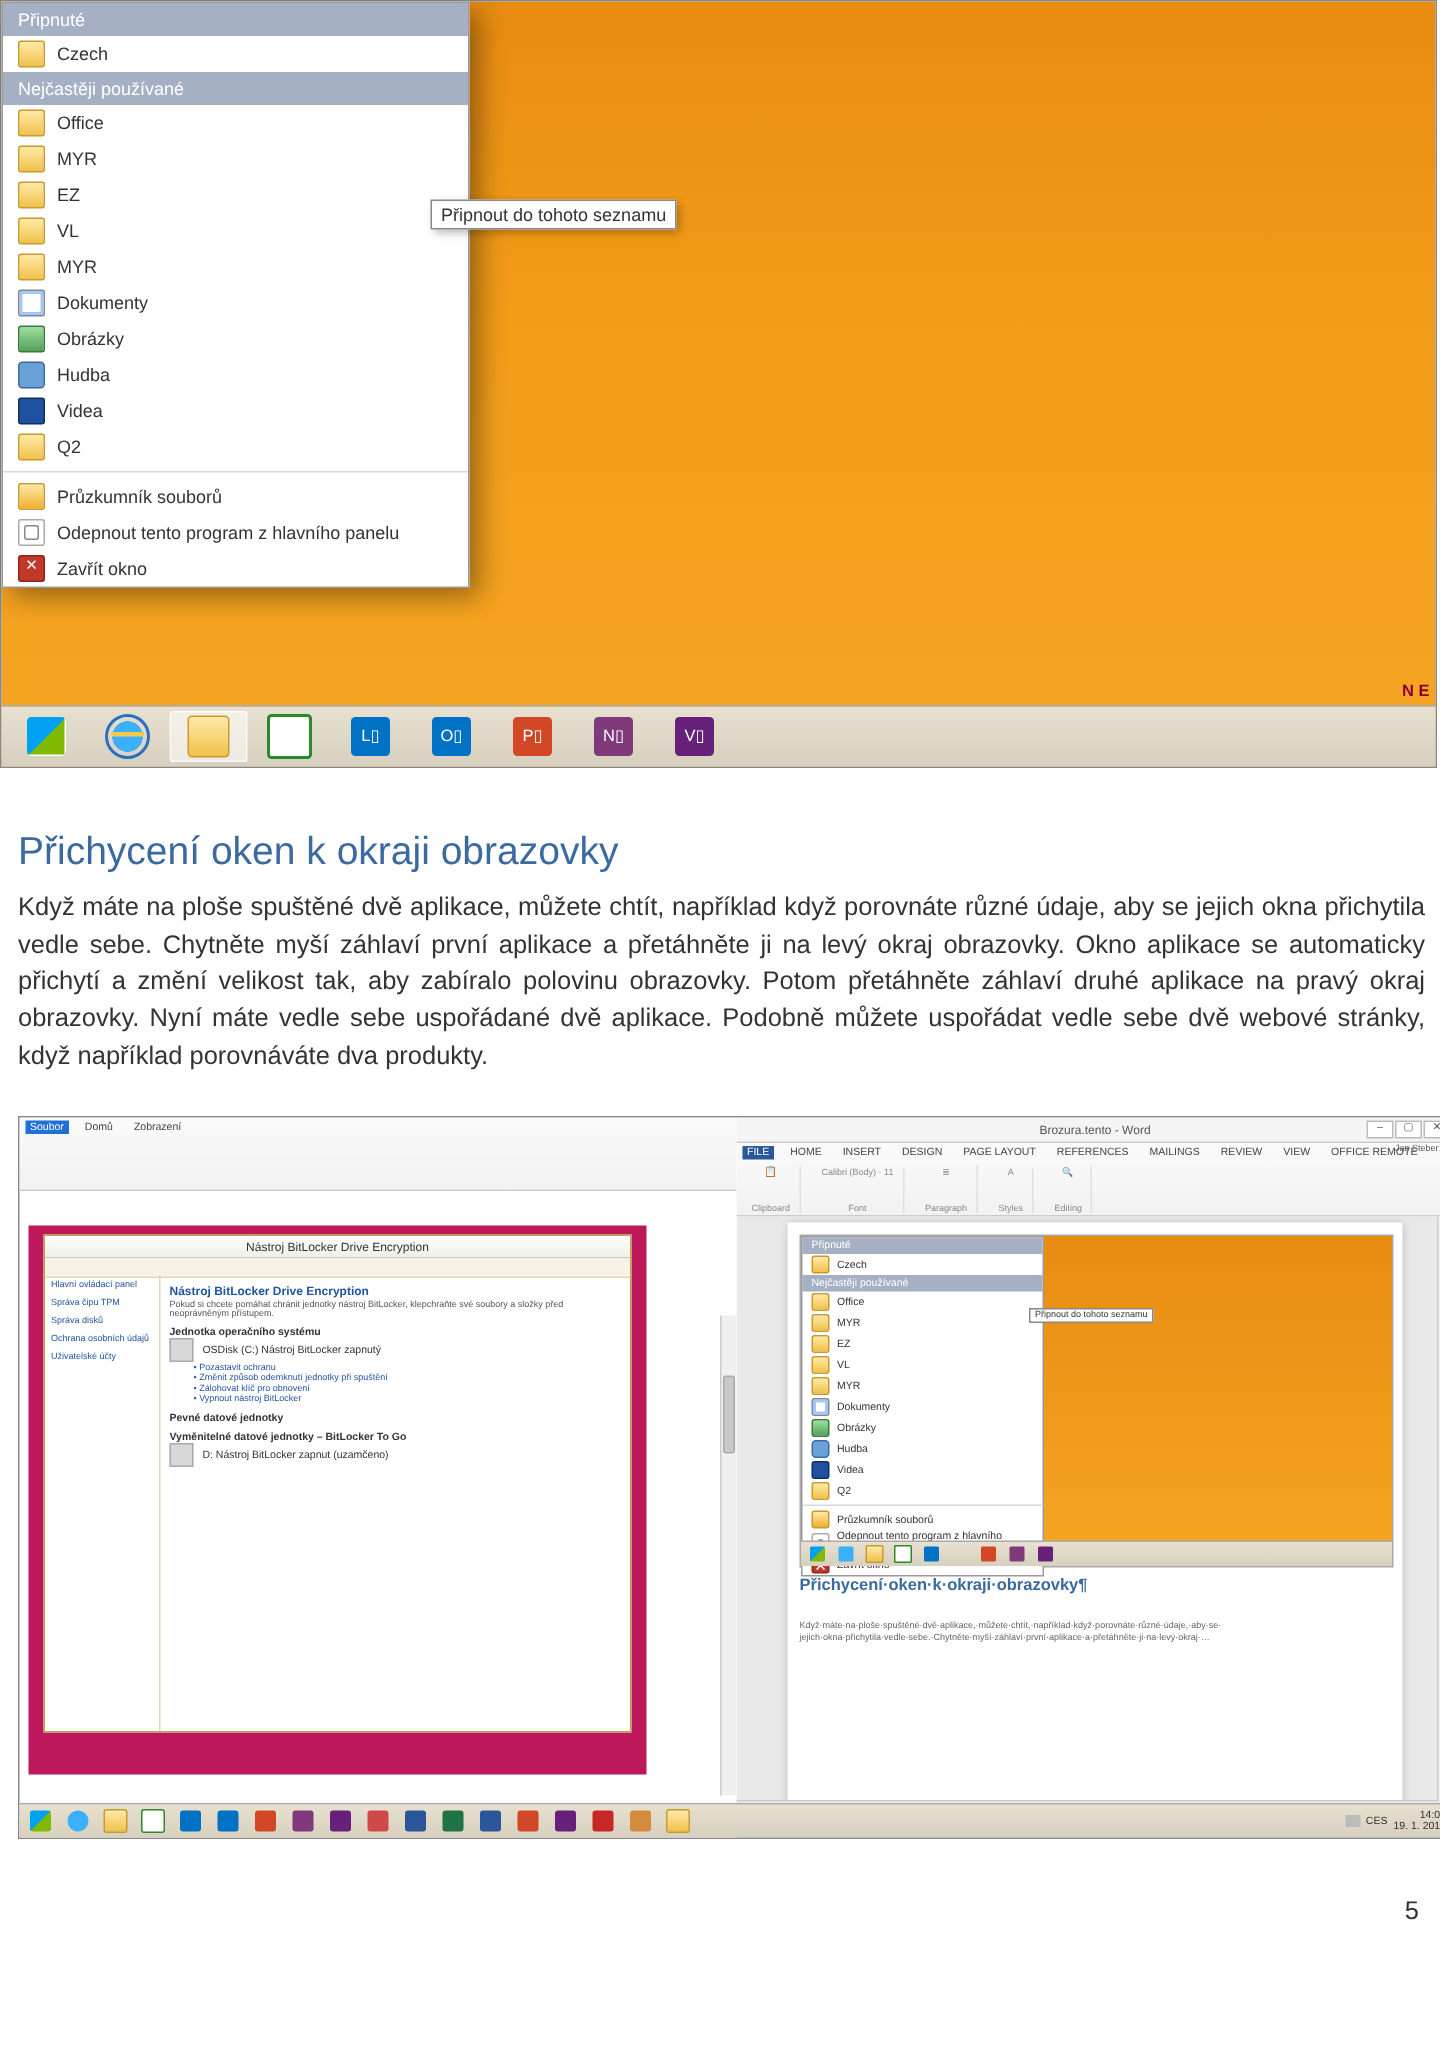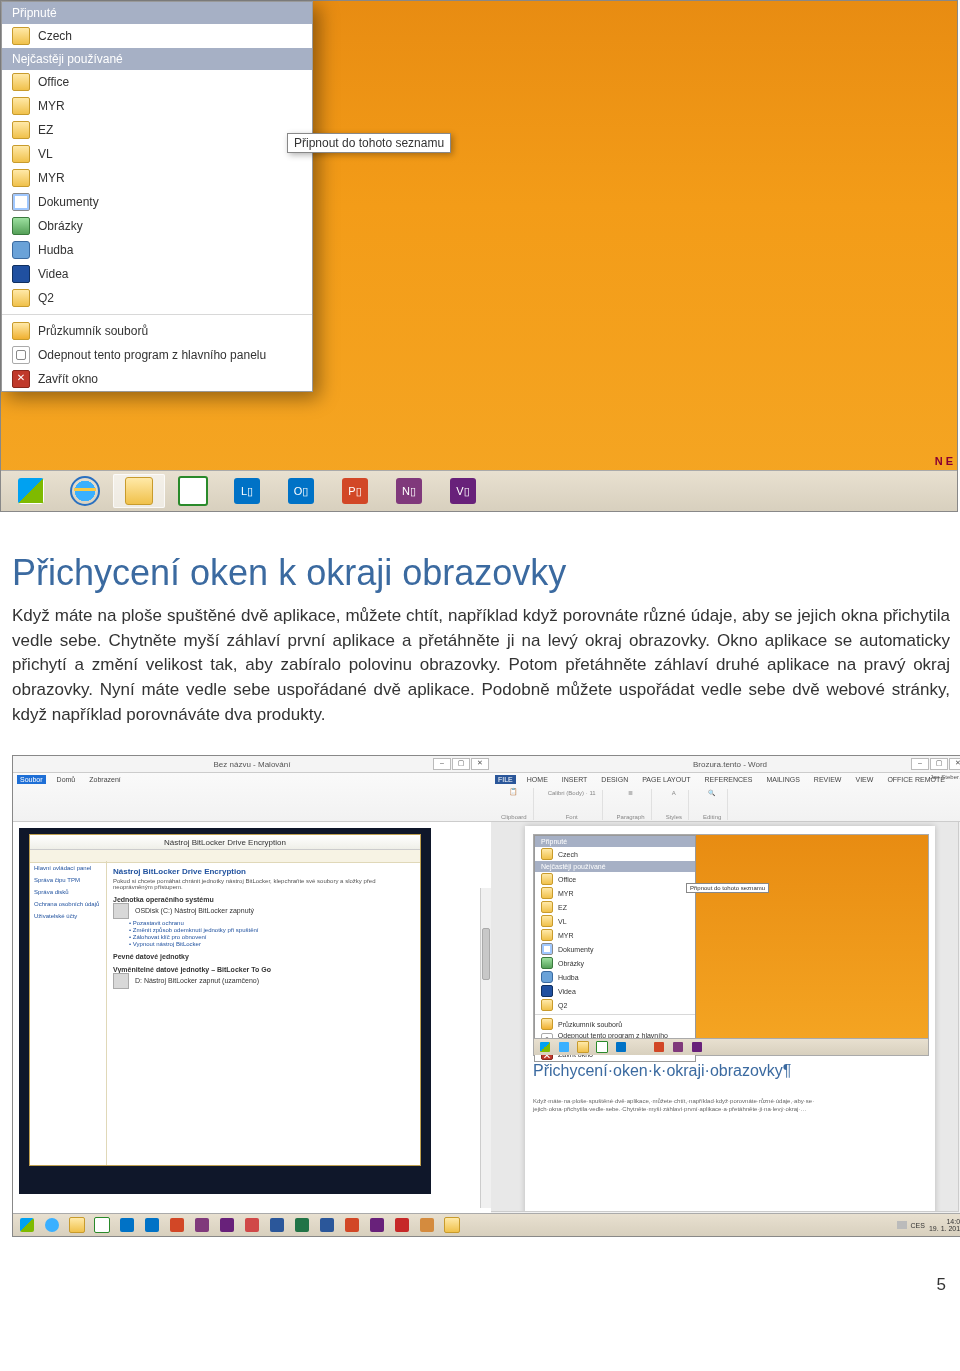--- a/index.html
+++ b/index.html
@@ -108,21 +108,21 @@
   .g-vs    { background:#68217a; color:#fff; font-size:11px; text-align:center; line-height:26px;}
   .corner-letters{
     position:absolute; right:4px; bottom:44px; font-size:11px; color:#803; font-weight:bold; text-align:right; line-height:12px;padding-left:20px;
   }
 
   .doc-content {
     padding: 40px 10px 20px 12px;
   }
   h1 {
     font-weight: 300;
-    font-size: 36px;
+    font-size: 26px;
     color: #3b6aa0;
     margin: 0 0 10px 0;
     font-family: "Segoe UI Light","Segoe UI",sans-serif;
   }
   .body-text {
     font-size: 17px;
     line-height: 1.45;
     margin: 0 0 28px 0;
     text-align: justify;
   }
@@ -206,21 +206,21 @@
   .blp-body{display:flex;position:absolute;inset:26px 0 0 0;}
   .blp-side{width:68px;border-right:1px solid #e0d8b8;padding:4px;font-size:6px;color:#2354a0;}
   .blp-side div{margin-bottom:6px;}
   .blp-main{flex:1;padding:6px;font-size:7px;color:#333;}
   .blp-main h4{margin:0 0 2px 0;font-size:8px;color:#2354a0;font-weight:600;}
   .blp-main .sub{color:#555;font-size:6px;margin-bottom:6px;}
   .blp-sec{margin:6px 0;}
   .blp-link{color:#2354a0;font-size:6px;display:block;margin:1px 0 1px 16px;}
   .blp-ico{width:14px;height:14px;background:#d8d8d8;display:inline-block;vertical-align:middle;margin-right:4px;border:1px solid #aaa;}
   .paint-canvas{
-    position:absolute;inset:6px 60px 28px 6px;background:#0f172a;
+    position:absolute;inset:6px 60px 28px 6px;background:#be185d;
   }
   .left-scroll{position:absolute;right:0;top:66px;bottom:14px;width:10px;background:#f0f0f0;border-left:1px solid #ccc;}
   .left-scroll::after{content:"";position:absolute;top:40px;left:1px;right:1px;height:50px;background:#c8c8c8;border:1px solid #aaa;border-radius:2px;}
 
   .word-ribbon-groups{display:flex;padding:2px 4px;gap:8px;font-size:6px;color:#888;align-items:flex-end;height:32px;}
   .wrg{border-right:1px solid #e0e0e0;padding:0 6px;text-align:center;}
   .wrg .lbl{margin-top:18px;}
   .word-page{
     position:absolute;inset:4px 34px 4px 34px;background:#fff;box-shadow:0 0 6px rgba(0,0,0,0.2);
     padding:8px;font-size:7px;color:#333;
@@ -236,21 +236,21 @@
     position:absolute;left:0;top:0;width:160px;background:#fff;border:1px solid #999;
   }
   .nested-jl .jl-header{padding:2px 6px;font-size:7px;}
   .nested-jl .jl-item{padding:1px 6px;font-size:7px;}
   .nested-jl .jl-icon{width:10px;height:10px;margin-right:5px;}
   .nested-jl .jl-divider{margin:2px 0;}
   .nested-tooltip{position:absolute;left:152px;top:48px;background:#fff;border:1px solid #888;padding:1px 3px;font-size:6px;white-space:nowrap;}
   .nested-taskbar{position:absolute;left:0;right:0;bottom:0;height:16px;background:linear-gradient(#e8e0d0,#d8d0be);border-top:1px solid #aaa;display:flex;align-items:center;padding:0 2px;}
   .ntb-btn{width:18px;height:12px;margin-right:1px;display:flex;align-items:center;justify-content:center;}
   .ntb-g{width:10px;height:10px;border-radius:1px;}
-  .word-para-title{color:#3b6aa0;font-size:16px;font-weight:400;margin:6px 0 18px 0;}
+  .word-para-title{color:#3b6aa0;font-size:11px;font-weight:700;margin:6px 0 18px 0;}
   .word-para{font-size:6px;color:#666;line-height:1.3;}
   .page-number {
     text-align: right;
     font-size: 17px;
     padding: 18px 14px 10px 0;
   }
 </style>
 </head>
 <body>
 
@@ -356,28 +356,20 @@
     </div>
 </div>
 
 <div class="doc-content">
   <h1>Přichycení oken k okraji obrazovky</h1>
   <p class="body-text">Když máte na ploše spuštěné dvě aplikace, můžete chtít, například když porovnáte různé údaje, aby se jejich okna přichytila vedle sebe. Chytněte myší záhlaví první aplikace a přetáhněte ji na levý okraj obrazovky. Okno aplikace se automaticky přichytí a změní velikost tak, aby zabíralo polovinu obrazovky. Potom přetáhněte záhlaví druhé aplikace na pravý okraj obrazovky. Nyní máte vedle sebe uspořádané dvě aplikace. Podobně můžete uspořádat vedle sebe dvě webové stránky, když například porovnáváte dva produkty.</p>
 
   <div class="secondary-shot">
 
     <div class="ss-left">
-      <div class="mini-titlebar">
-        <span>Bez názvu - Malování</span>
-        <span class="wbtns">
-          <span class="wbtn">–</span>
-          <span class="wbtn">▢</span>
-          <span class="wbtn">✕</span>
-        </span>
-      </div>
       <div class="mini-ribbon">
         <div class="mini-tabs" id="paint-tabs">
             <span class="mini-tab paint">Soubor</span>
             <span class="mini-tab">Domů</span>
             <span class="mini-tab">Zobrazení</span>
           </div>
       </div>
       <div class="mini-body">
         <div class="paint-canvas">
           <div class="bitlocker-panel">

